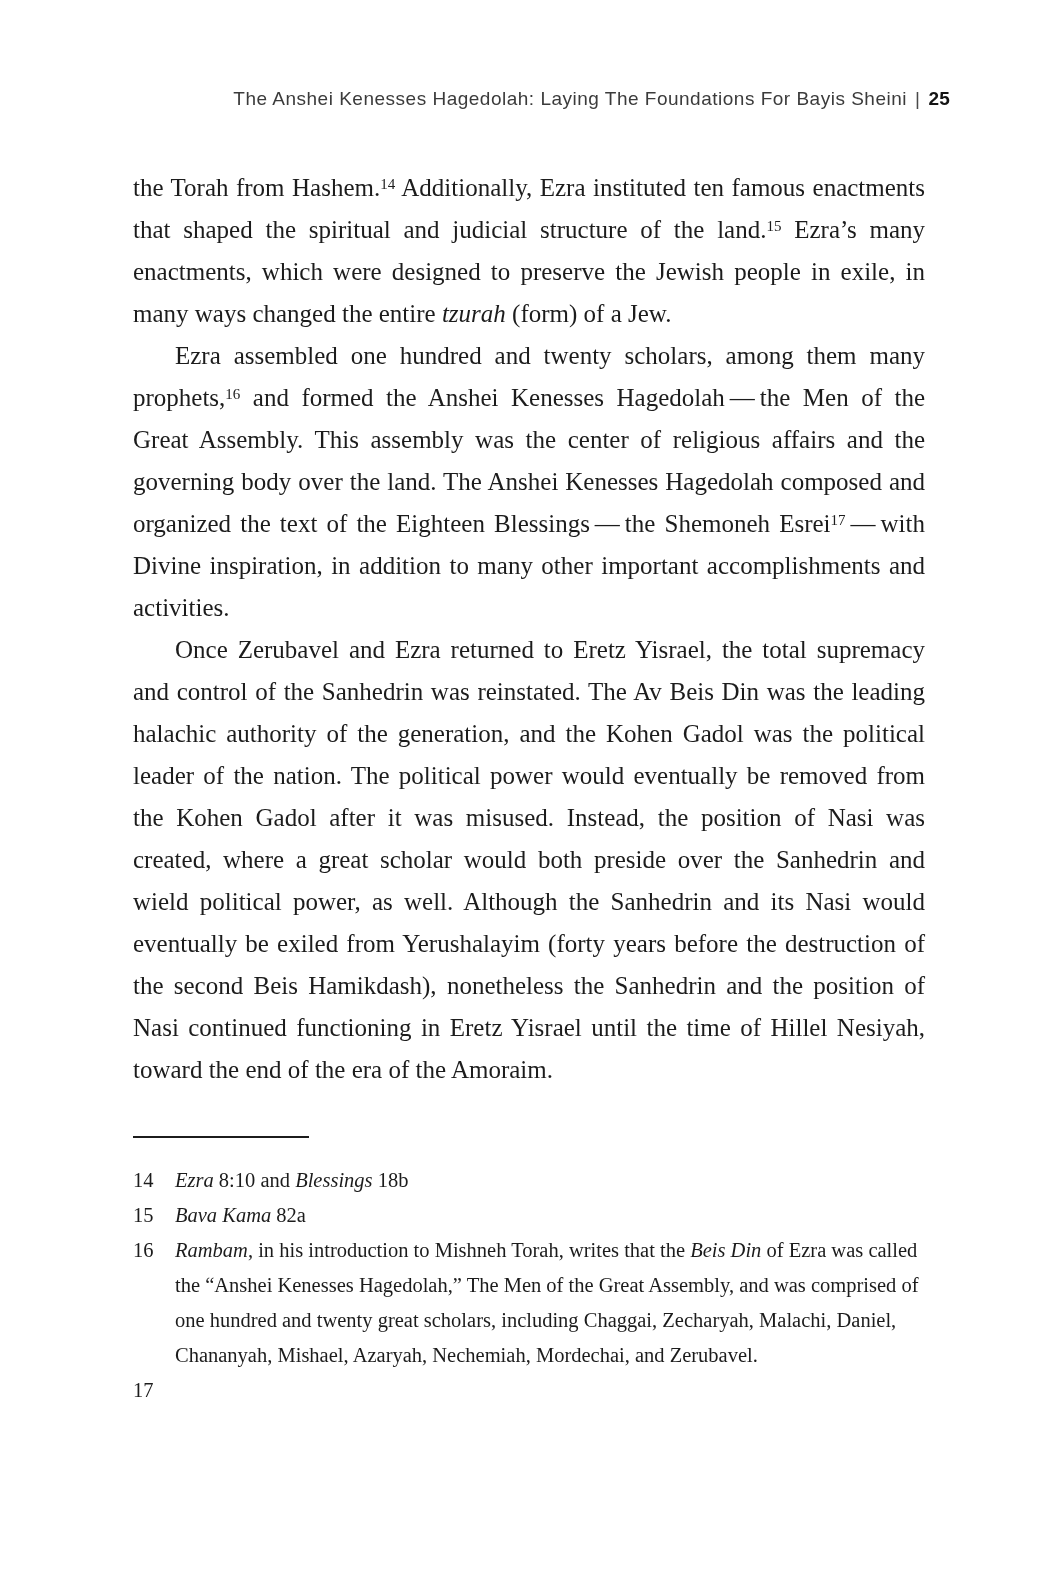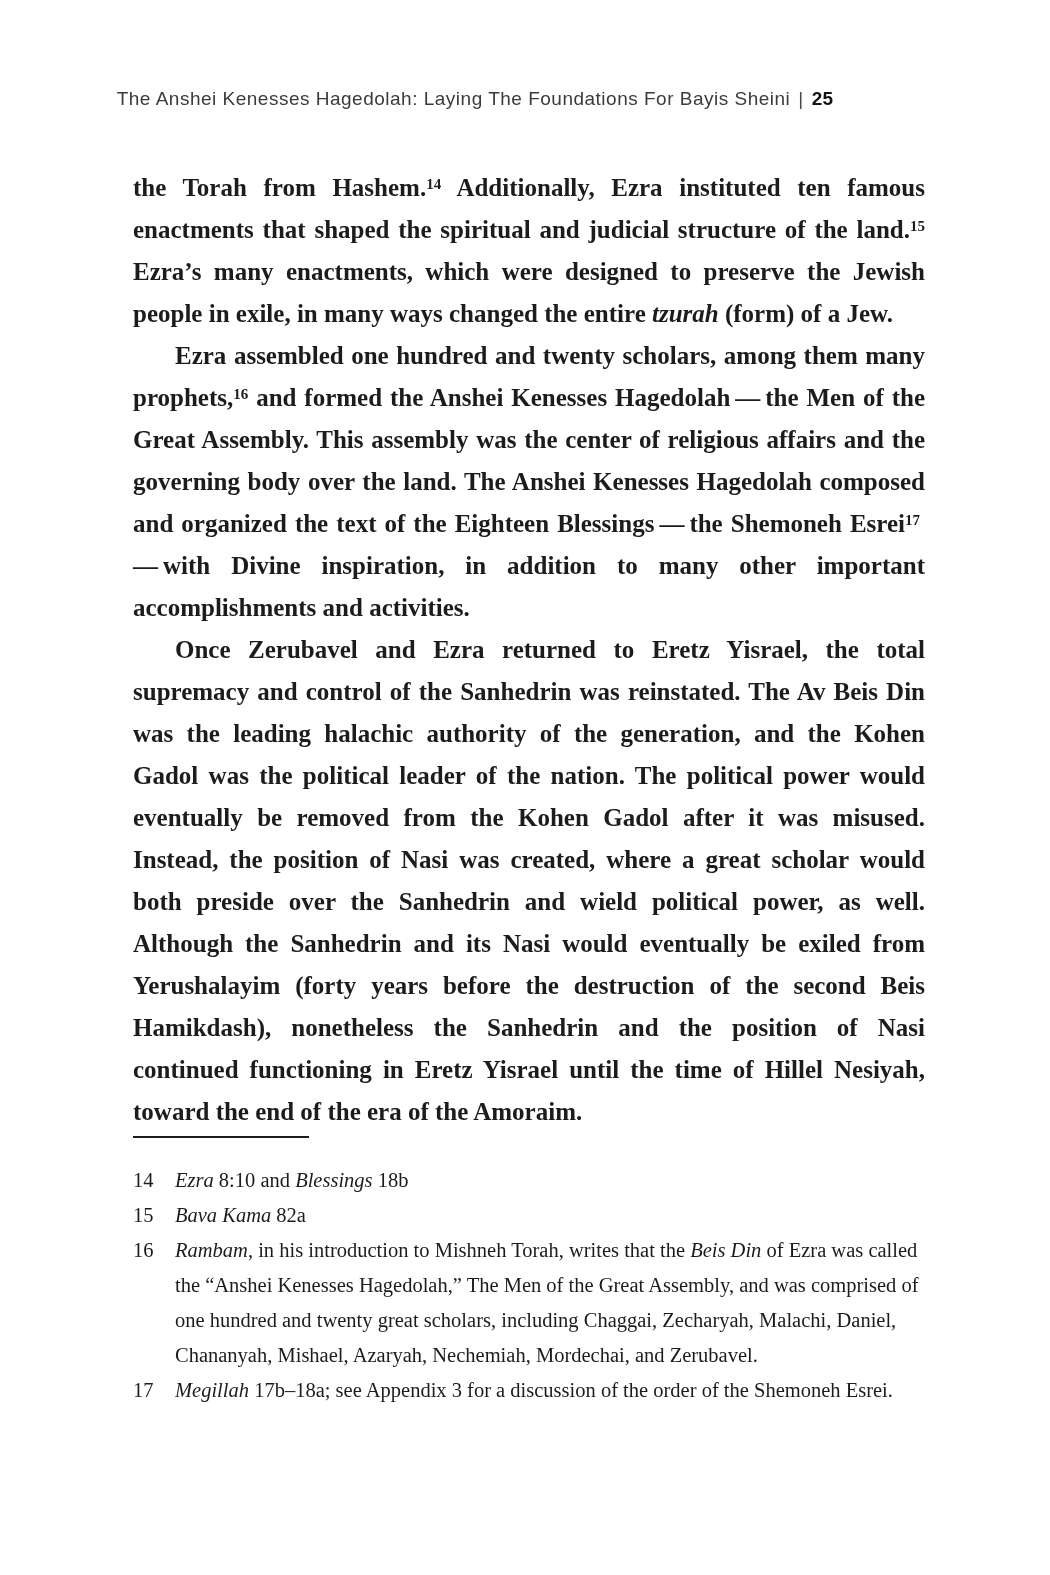--- a/index.html
+++ b/index.html
@@ -11,21 +11,21 @@
     background:#ffffff;
     overflow:hidden;
     font-family:"Liberation Serif", serif;
   }
   
   .running-head {
     position:absolute;
     top:88px;
     left:0;
     right:100px;
-    text-align:center;
+    text-align:right;
     font-family:"Liberation Sans", sans-serif;
     font-size:19px;
     font-weight:400;
     letter-spacing:0.5px;
     color:#3b3b3b;
     white-space:nowrap;
   }
   .running-head .sep { margin:0 8px; color:#4a4a4a; }
   .running-head .pagenum { font-weight:700; color:#141414; letter-spacing:0.2px; }
 
@@ -33,21 +33,21 @@
   .body-text {
     position:absolute;
     top:167px;
     left:133px;
     width:792px;
     font-size:25px;
     line-height:42px;
     text-align:justify;
     color:#1c1c1c;
   }
-  .body-text p { margin:0;font-weight:bold; }
+  .body-text p { margin:0; }
   .body-text p.indent { text-indent:42px; }
   .it { font-style:italic; }
   sup.fnref {
     font-size:0.6em;
     line-height:0;
     vertical-align:baseline;
     position:relative;
     top:-0.45em;
   }
 
@@ -88,16 +88,16 @@
       <p class="indent"><span>Ezra assembled one hundred and twenty scholars, among them many prophets,</span><sup class="fnref">16</sup><span> and formed the Anshei Kenesses Hagedolah — the Men of the Great Assembly. This assembly was the center of religious affairs and the governing body over the land. The Anshei Kenesses Hagedolah composed and organized the text of the Eighteen Blessings — the Shemoneh Esrei</span><sup class="fnref">17</sup><span> — with Divine inspiration, in addition to many other important accomplishments and activities.</span></p>
       <p class="indent"><span>Once Zerubavel and Ezra returned to Eretz Yisrael, the total supremacy and control of the Sanhedrin was reinstated. The Av Beis Din was the leading halachic authority of the generation, and the Kohen Gadol was the political leader of the nation. The political power would eventually be removed from the Kohen Gadol after it was misused. Instead, the position of Nasi was created, where a great scholar would both preside over the Sanhedrin and wield political power, as well. Although the Sanhedrin and its Nasi would eventually be exiled from Yerushalayim (forty years before the destruction of the second Beis Hamikdash), nonetheless the Sanhedrin and the position of Nasi continued functioning in Eretz Yisrael until the time of Hillel Nesiyah, toward the end of the era of the Amoraim.</span></p>
     </main>
 
   <div class="footnote-rule"></div>
 
   <section class="footnotes">
       <div class="footnote"><span class="fn-num">14</span><span class="fn-text"><span class="it">Ezra</span><span> 8:10 and </span><span class="it">Blessings</span><span> 18b</span></span></div>
       <div class="footnote"><span class="fn-num">15</span><span class="fn-text"><span class="it">Bava Kama</span><span> 82a</span></span></div>
       <div class="footnote"><span class="fn-num">16</span><span class="fn-text"><span class="it">Rambam</span><span>, in his introduction to Mishneh Torah, writes that the </span><span class="it">Beis Din</span><span> of Ezra was called the “Anshei Kenesses Hagedolah,” The Men of the Great Assembly, and was comprised of one hundred and twenty great scholars, including Chaggai, Zecharyah, Malachi, Daniel, Chananyah, Mishael, Azaryah, Nechemiah, Mordechai, and Zerubavel.</span></span></div>
-      <div class="footnote"><span class="fn-num">17</span><span class="fn-text"><span class="it">Megillah</span><span> 17b–18a; see Appendix 3 for a discussion of the order of the Shemoneh Esrei.</span></span></div>
+      <div class="footnote"><span class="fn-num">17</span></div>
     </section>
 
 </div>
 
 </body></html>

